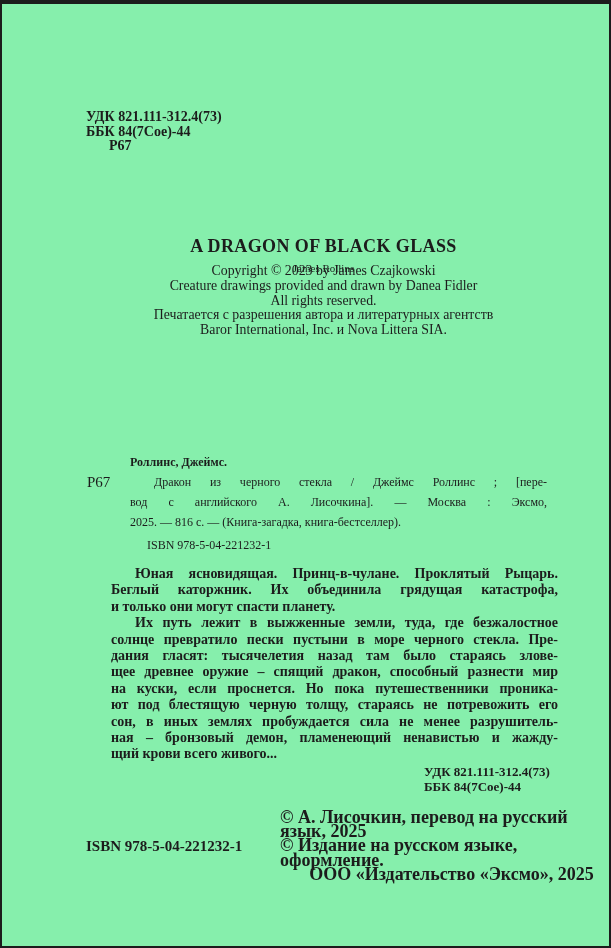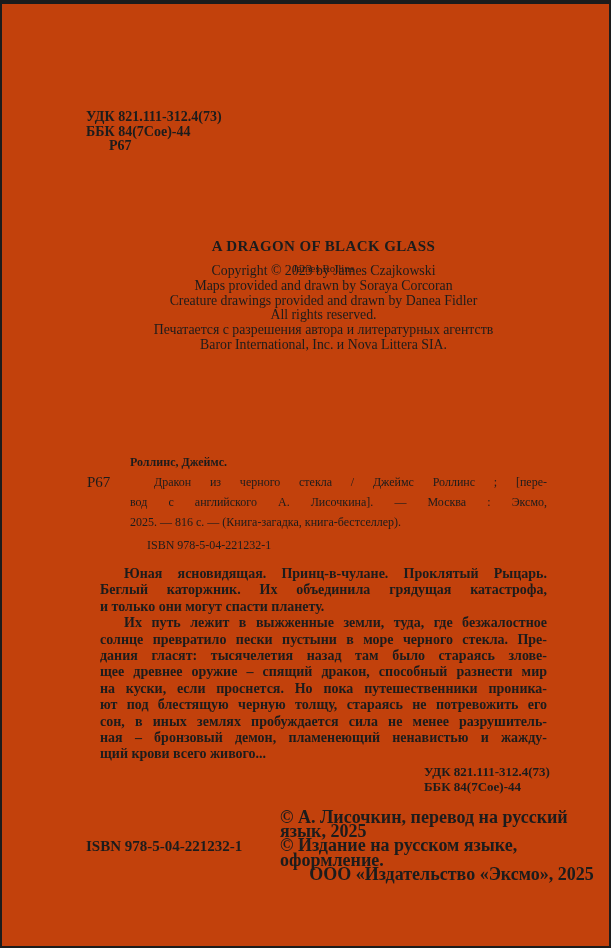--- a/index.html
+++ b/index.html
@@ -1,45 +1,45 @@
 <!DOCTYPE html>
 <html><head>
 <meta charset="utf-8">
 <style>
   html,body { margin:0; padding:0; background:#e8e8e8; }
   .page {
     position: relative;
     width: 611px; height: 948px;
     box-sizing: border-box;
-    background: #c2410c;
+    background: #86efac;
     border: 2px solid #1c1c1c;
     border-top-width: 4px;
     font-family: "Liberation Serif", "DejaVu Serif", serif;
     color: #1c1c1c;
     overflow: hidden;
   }
   .abs { position: absolute; }
   .b { font-weight: bold; }
   .line { display: block; }
   
   .top-codes { left: 84px; top: 106px; font-size: 14px; line-height: 14.5px; font-weight: bold; }
   .top-codes .code-indent { padding-left: 23px; }
   
   .type-center { left: 98px; width: 447px; text-align: center; }
   .author-line { top: 212px; font-size: 11px; line-height: 16px; margin-top: 44px; }
-  .title-line  { top: 234px; font-size: 15px; line-height: 16px; font-weight: bold; letter-spacing: .4px; }
+  .title-line  { top: 234px; font-size: 18px; line-height: 16px; font-weight: bold; letter-spacing: .4px; }
   .copyright-block { top: 260px; font-size: 13.8px; line-height: 14.8px; }
   
   .bib-label { left: 85px; top: 468px; font-size: 15px; line-height: 20px; }
   .bib { left: 128px; width: 417px; top: 448px; font-size: 12px; line-height: 20px; }
   .bib .jl { text-align: justify; text-align-last: justify; }
   .bib .ind { text-indent: 24px; }
   .bib-isbn { margin-top: 3px; text-indent: 17px; }
   
-  .annotation { left: 98px; width: 447px; top: 562px; font-size: 14px; line-height: 16.4px; font-weight: bold; }
+  .annotation { left: 109px; width: 447px; top: 562px; font-size: 14px; line-height: 16.4px; font-weight: bold; }
   .annotation .jl { text-align: justify; text-align-last: justify; }
   .annotation .ind { text-indent: 24px; }
   
   .bottom-codes { left: 422px; top: 760px; font-size: 13px; line-height: 15px; font-weight: bold; }
   
   .bottom-right { left: 278px; top: 806px; font-size: 18px; line-height: 14.2px; font-weight: bold; }
   .bottom-right .cont-indent { padding-left: 14px; text-align: center; }
   .bottom-isbn { left: 84px; top: 834px; font-size: 15px; line-height: 16px; font-weight: bold; }
 </style>
 </head>
@@ -51,21 +51,20 @@
     <span class="line">УДК 821.111-312.4(73)</span>
     <span class="line">ББК 84(7Сое)-44</span>
     <span class="line code-indent">Р67</span>
   </div>
 
   <div class="abs type-center author-line">James Rollins</div>
   <div class="abs type-center title-line">A DRAGON OF BLACK GLASS</div>
 
   <div class="abs type-center copyright-block">
     <span class="line">Copyright © 2023 by James Czajkowski</span>
-    <span class="line">Maps provided and drawn by Soraya Corcoran</span>
     <span class="line">Creature drawings provided and drawn by Danea Fidler</span>
     <span class="line">All rights reserved.</span>
     <span class="line">Печатается с разрешения автора и литературных агентств</span>
     <span class="line">Baror International, Inc. и Nova Littera SIA.</span>
   </div>
 
   <div class="abs bib-label">Р67</div>
   <div class="abs bib">
     <span class="line b">Роллинс, Джеймс.</span>
     <span class="line jl ind">Дракон из черного стекла / Джеймс Роллинс ; [пере-</span>

